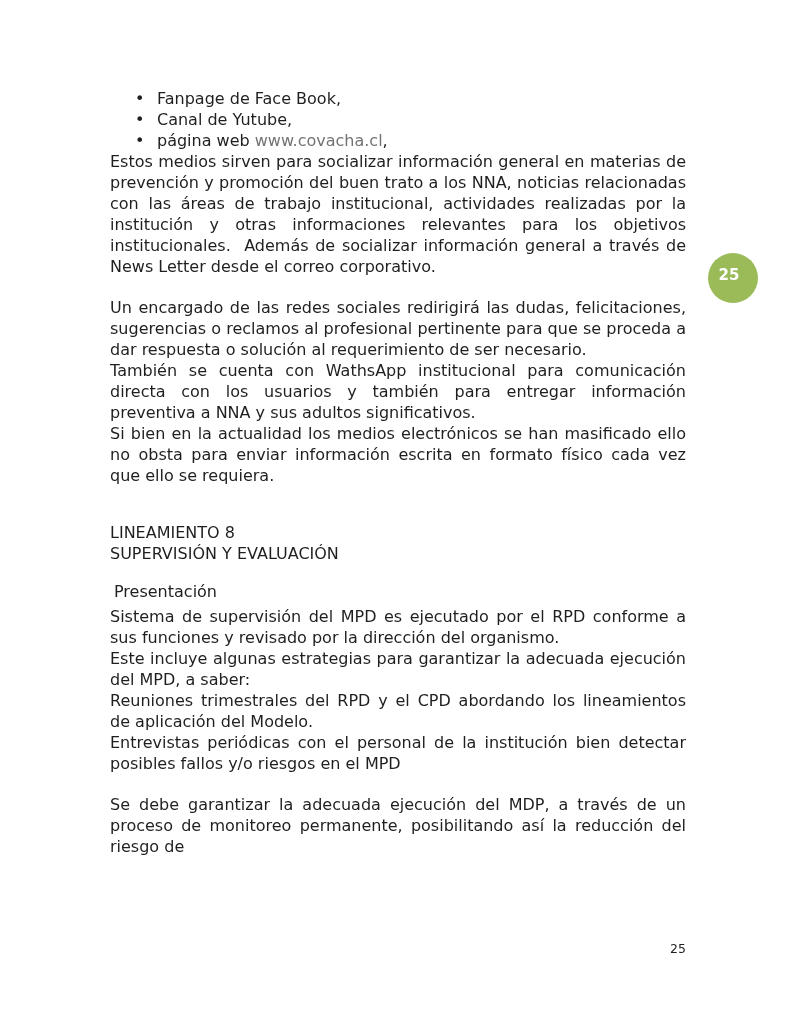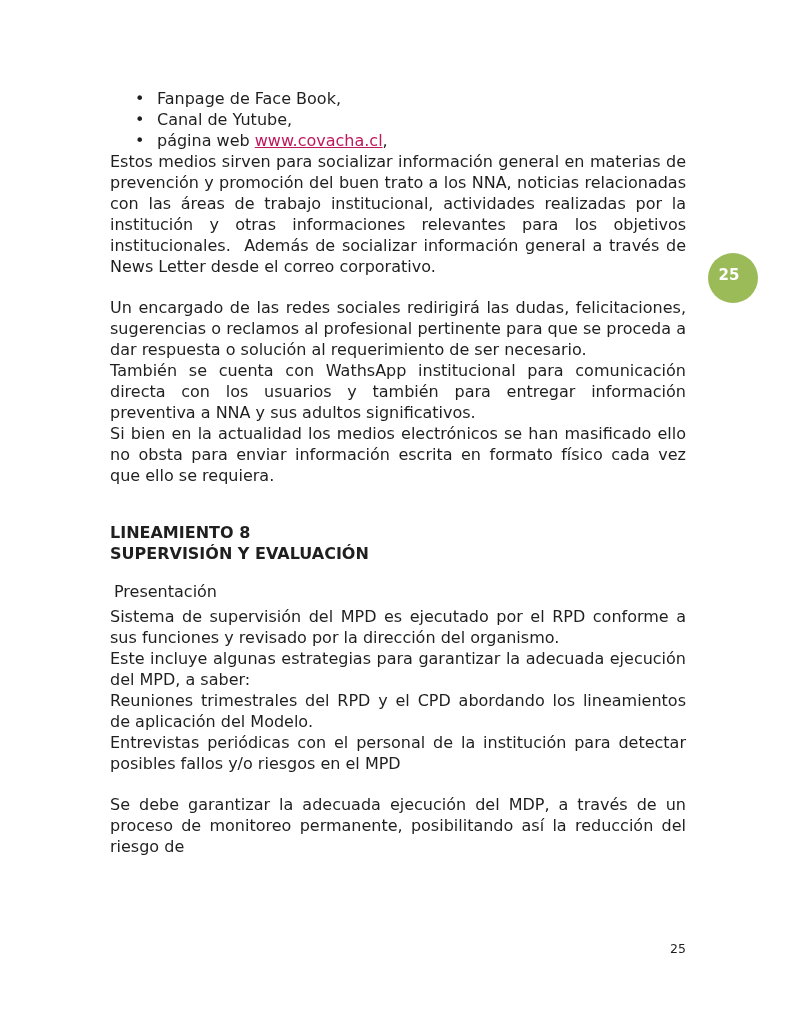--- a/index.html
+++ b/index.html
@@ -43,26 +43,25 @@
       text-align: justify;
     }
     p.left-par {
       margin: 4px;
       text-align: left;
     }
     .gap-top {
       margin-top: 20px !important;
     }
     .heading {
-      font-weight: bold;
+      font-weight: normal;
       margin: 36px 0 17px 0;
     }
     a.doc-link {
-      color: #be185d;
-      text-decoration: underline;
+      color: #737373;
       cursor: pointer;
     }
     .side-badge {
       position: absolute;
       left: 708px;
       top: 253px;
       width: 50px;
       height: 50px;
       border-radius: 50%;
       background: #9bbb59;
@@ -113,21 +112,21 @@
 
     <div class="heading">
       <div>LINEAMIENTO 8</div>
       <div>SUPERVISIÓN Y EVALUACIÓN</div>
     </div>
 
     <p class="left-par">Presentación</p>
     <p class="body-par">Sistema de supervisión del MPD es ejecutado por el RPD conforme a sus funciones y revisado por la dirección del organismo.</p>
     <p class="body-par">Este incluye algunas estrategias para garantizar la adecuada ejecución del MPD, a saber:</p>
     <p class="body-par">Reuniones trimestrales del RPD y el CPD abordando los lineamientos de aplicación del Modelo.</p>
-    <p class="body-par">Entrevistas periódicas con el personal de la institución para detectar posibles fallos y/o riesgos en el MPD</p>
+    <p class="body-par">Entrevistas periódicas con el personal de la institución bien detectar posibles fallos y/o riesgos en el MPD</p>
 
     <p class="body-par gap-top">Se debe garantizar la adecuada ejecución del MDP, a través de un proceso de monitoreo permanente, posibilitando así la reducción del riesgo de</p>
 
   </div>
 
   <div class="side-badge">
     <span>25</span>
   </div>
 
   <div class="footer-pagenum">25</div>

